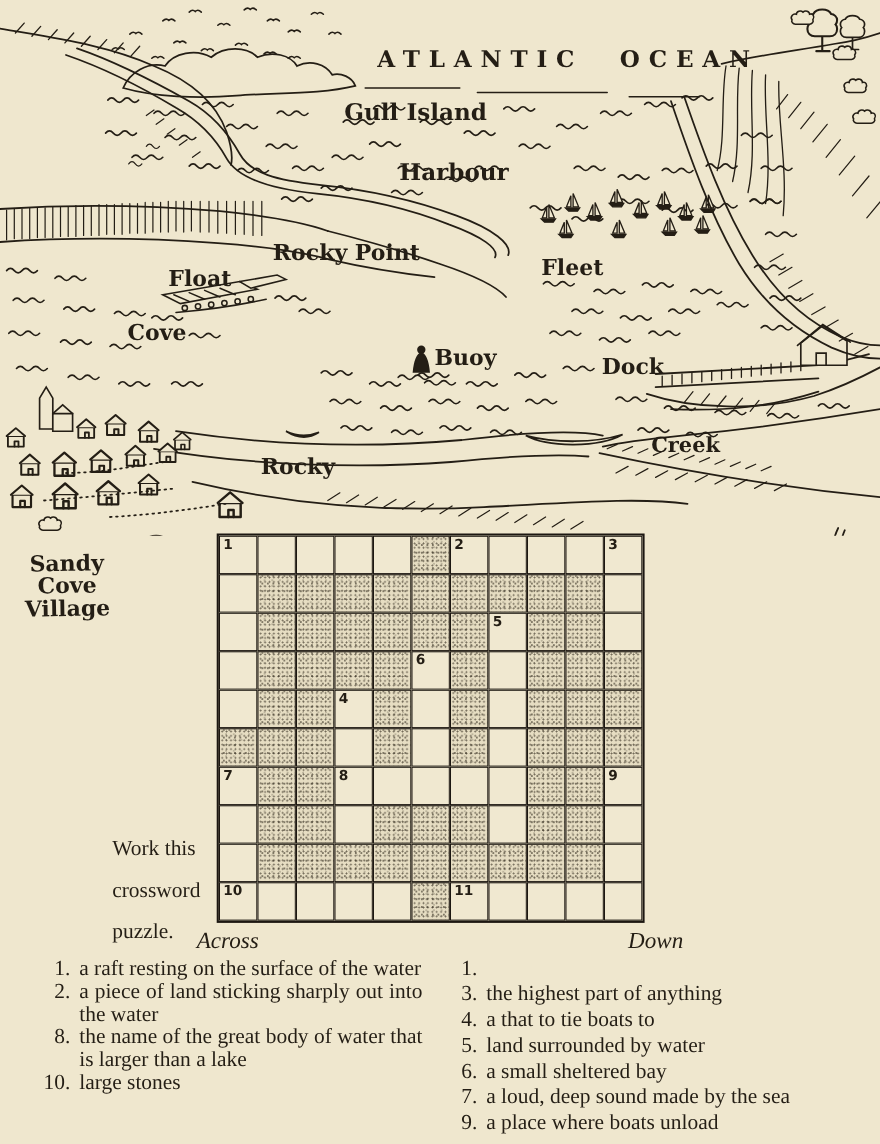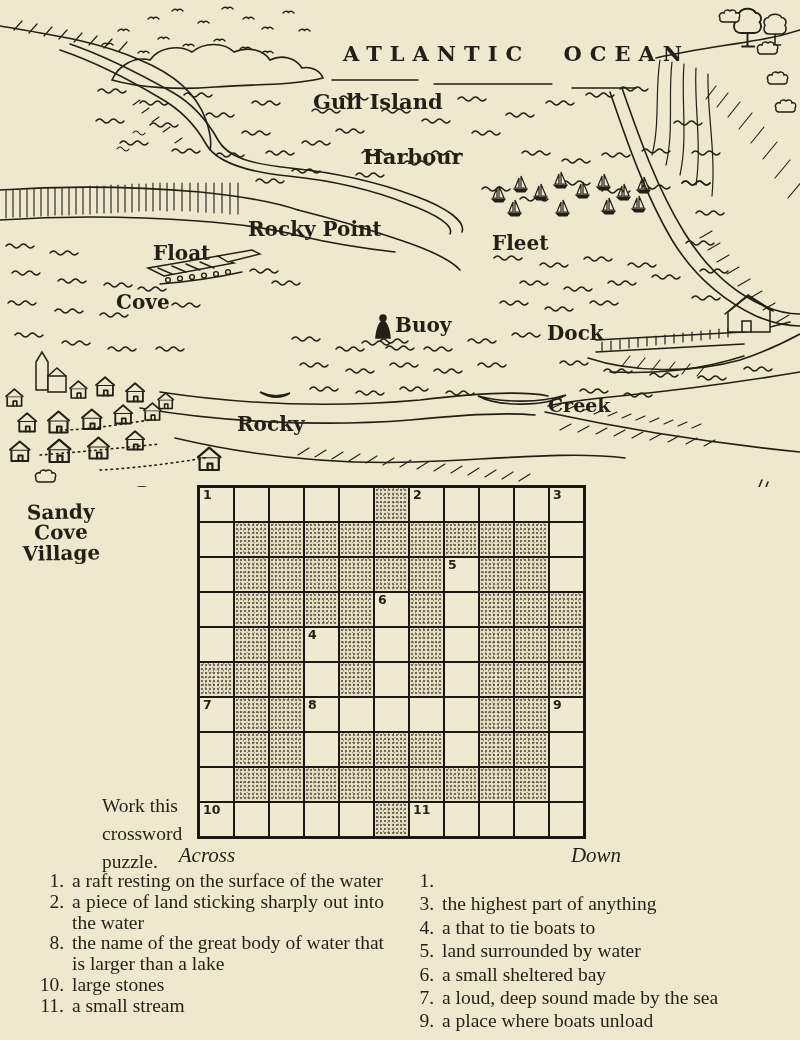--- a/index.html
+++ b/index.html
@@ -19,21 +19,21 @@
         display:grid;grid-template-columns:repeat(11,35px);grid-auto-rows:35px;}
   .cell{position:relative;border:1px solid #1c1711;box-sizing:border-box;background:#f0e8d0;}
   .cell.shaded{background-color:#e6ddc2;
     background-image:radial-gradient(rgba(45,38,26,.65) .7px, transparent .95px),
                      radial-gradient(rgba(45,38,26,.45) .6px, transparent .85px),
                      radial-gradient(rgba(45,38,26,.55) .55px, transparent .8px);
     background-size:4px 4px,7px 5px,5px 7px;background-position:0 0,2px 2px,1px 4px;}
   .cellnum{position:absolute;left:3px;top:1px;font-family:"DejaVu Sans", sans-serif;
     font-weight:700;font-size:12.5px;line-height:1;}
   
-  .instruction{position:absolute;left:102px;top:753px;width:100px;font-size:19.5px;line-height:28px;margin-top:39px;}
+  .instruction{position:absolute;left:102px;top:753px;width:100px;font-size:19.5px;line-height:38px;}
   
   .clues{position:absolute;left:0;top:843px;width:800px;}
   .clue-col{position:absolute;top:0;}
   .clue-col.across{left:30px;width:354px;}
   .clue-col.down{left:400px;width:392px;}
   .clue-header{text-align:center;font-style:italic;font-size:21px;margin-bottom:3px;}
   .clue{display:flex;font-size:19.5px;line-height:20.8px;}
   .clue .num{flex:none;width:34px;text-align:right;padding-right:8px;}
   .down .clue{margin-bottom:2.6px;}
   .across .clue .txt{text-align:justify;}
@@ -351,21 +351,21 @@
         </div>
         <div class="map-label" style="left: 492px; top: 233px; font-size: 20px;">
           <div>Fleet</div>
         </div>
         <div class="map-label" style="left: 547px; top: 323px; font-size: 20px; text-align: center;">
           <div>Dock</div>
         </div>
         <div class="map-label" style="left: 237px; top: 414px; font-size: 20px;">
           <div>Rocky</div>
         </div>
-        <div class="map-label" style="left: 548px; top: 396px; font-size: 19px; text-align: right;">
+        <div class="map-label" style="left: 592px; top: 396px; font-size: 19px; text-align: right;">
           <div>Creek</div>
         </div>
         <div class="map-label center" style="left: 2px; top: 502px; font-size: 20px; width: 118px; transform: rotate(-1deg);">
           <div>Sandy Cove</div>
           <div>Village</div>
         </div>
       </div>
   </div>
 
   <div class="grid">
@@ -518,24 +518,20 @@
             <span class="txt">a piece of land sticking sharply out into the water</span>
           </div>
           <div class="clue">
             <span class="num">8.</span>
             <span class="txt">the name of the great body of water that is larger than a lake</span>
           </div>
           <div class="clue">
             <span class="num">10.</span>
             <span class="txt">large stones</span>
           </div>
-          <div class="clue">
-            <span class="num">11.</span>
-            <span class="txt">a small stream</span>
-          </div>
         </div>
     </div>
     <div class="clue-col down">
       <div class="clue-header">Down</div>
       <div>
           <div class="clue">
             <span class="num">1.</span>
           </div>
           <div class="clue">
             <span class="num">3.</span>

